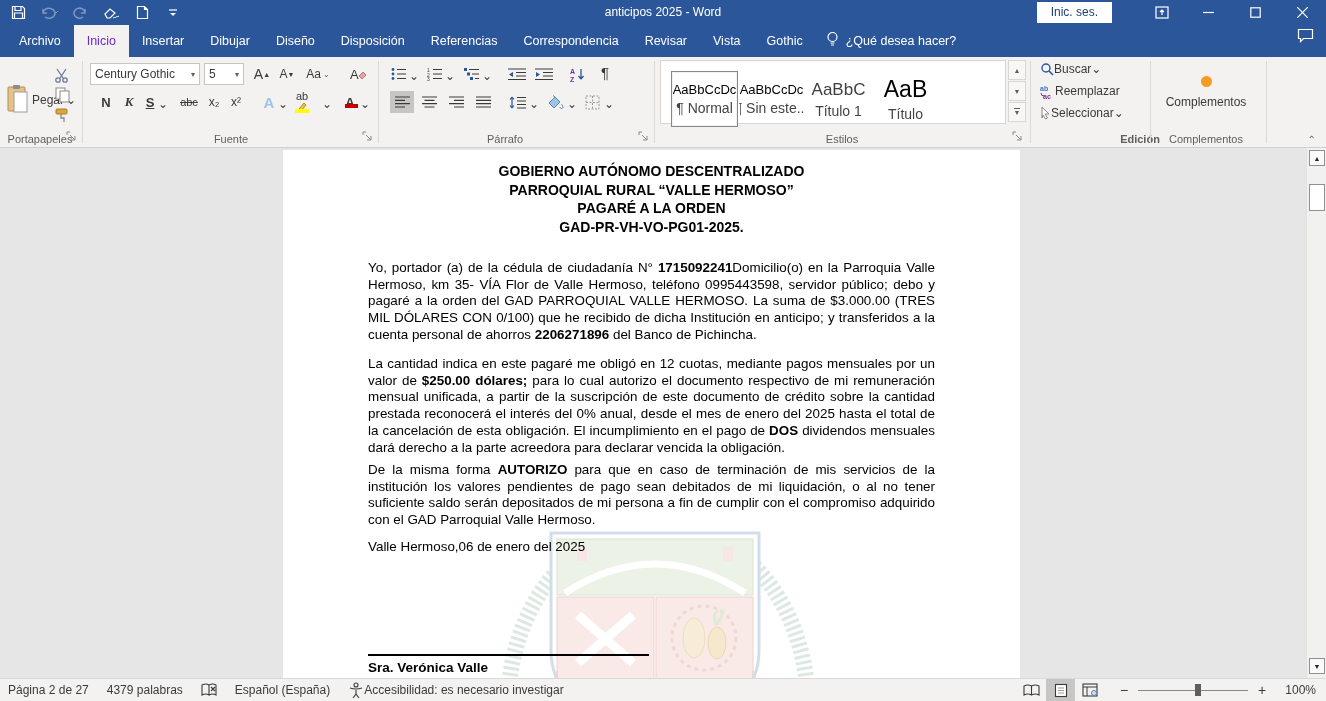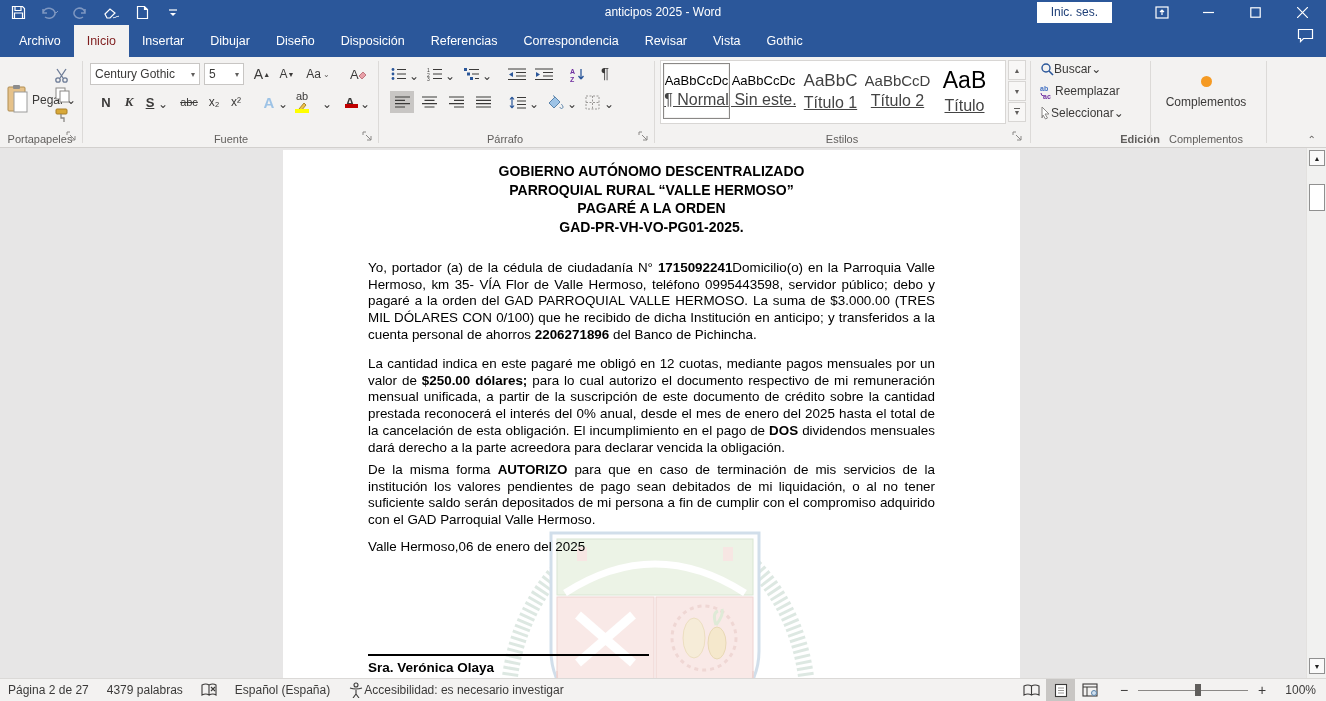--- a/index.html
+++ b/index.html
@@ -12,40 +12,40 @@
   .qi{width:20px;height:20px;display:flex;align-items:center;justify-content:center;}
   .qi svg{display:block;}
   .tb-title{position:absolute;left:0;right:0;top:0;height:25px;line-height:25px;text-align:center;font-size:12px;}
   .tb-right{position:absolute;right:0;top:0;height:25px;display:flex;align-items:center;}
   .signin{background:#fff;color:#1e3f77;font-size:12px;padding:3px 14px 4px;border:none;margin-right:26px;font-family:inherit;}
   .wbtn{width:47px;height:25px;display:flex;align-items:center;justify-content:center;font-size:13px;color:#fff;}
 
   
   .tabrow{position:absolute;top:25px;left:0;right:0;height:32px;background:#2b579a;display:flex;align-items:stretch;color:#fff;font-size:12.5px;padding-left:6px;}
   .tab{display:flex;align-items:center;padding:0 13px;cursor:default;}
-  .tab.active{background:#f3f2f1;color:#7f1d1d;text-align:center;}
+  .tab.active{background:#f3f2f1;color:#6d28d9;text-align:center;}
   .tellme{display:flex;align-items:center;gap:7px;padding:0 10px;}
   .comment-top{position:absolute;right:12px;top:28px;}
 
   
   .ribbon{position:absolute;top:57px;left:0;right:0;height:91px;background:#f3f2f1;border-bottom:1px solid #d2d0ce;font-size:12px;color:#3b3a39;}
   .gsep{position:absolute;top:4px;bottom:4px;width:1px;background:#dcdad8;}
   .glabel{position:absolute;bottom:2px;font-size:11px;color:#605e5c;text-align:center;}
   .launcher{position:absolute;bottom:3px;width:13px;height:13px;}
   .rb{position:absolute;display:flex;align-items:center;justify-content:center;height:22px;color:#3b3a39;}
   .rb .dd{font-size:8px;color:#605e5c;margin-left:2px;}
   .combo{position:absolute;height:22px;background:#fff;border:1px solid #c8c6c4;display:flex;align-items:center;font-size:12px;padding:0 4px;justify-content:space-between;}
   .combo .dd{font-size:8px;color:#605e5c;}
   .paste-btn{position:absolute;left:6px;top:4px;width:42px;height:74px;display:flex;align-items:center;justify-content:flex-start;gap:2px;padding-top:4px;}
   .glyph{font-weight:bold;font-size:13px;}
-  .styles-box{position:absolute;left:660px;top:3px;width:346px;height:64px;background:#fff;border:1px solid #d8d6d4;display:flex;padding:2px;}
+  .styles-box{position:absolute;left:660px;top:3px;width:346px;height:64px;background:#fff;border:1px solid #d8d6d4;display:flex;padding:10px;}
   .sty{width:67px;height:56px;display:flex;flex-direction:column;align-items:center;justify-content:center;gap:3px;border:1px solid transparent;overflow:hidden;}
   .sty.sel{border:1px solid #8a8886;background:#fff;box-shadow:inset 0 0 0 1px #f3f2f1;}
   .sty .sample{white-space:nowrap;font-size:13px;color:#000;}
-  .sty .slabel{font-size:16px;color:#444;white-space:nowrap;text-decoration:underline;}
+  .sty .slabel{font-size:14px;color:#444;white-space:nowrap;}
   .sty .blue{color:#404040;}
   .stybtns{position:absolute;left:1008px;top:3px;width:18px;}
   .stybtn{width:18px;height:20px;border:1px solid #d8d6d4;background:#f8f7f6;display:flex;align-items:center;justify-content:center;font-size:7px;color:#605e5c;margin-bottom:1px;}
   .edit-item{position:absolute;display:flex;align-items:flex-start;height:20px;}
   .collapse{position:absolute;right:10px;bottom:2px;font-size:10px;color:#605e5c;}
   .yellowbar{position:absolute;left:1px;bottom:2px;width:14px;height:4px;background:#ffff00;}
   .redbar{position:absolute;left:2px;bottom:2px;width:13px;height:4px;background:#c00000;}
 
   
   .docarea{position:absolute;top:148px;left:0;right:0;bottom:23px;background:#e7e6e6;overflow:hidden;}
@@ -149,20 +149,27 @@
     <div class="tab active">Inicio</div>
     <div class="tab">Insertar</div>
     <div class="tab">Dibujar</div>
     <div class="tab">Diseño</div>
     <div class="tab">Disposición</div>
     <div class="tab">Referencias</div>
     <div class="tab">Correspondencia</div>
     <div class="tab">Revisar</div>
     <div class="tab">Vista</div>
     <div class="tab">Gothic</div>
+    <div class="tellme">
+      <span><svg width="13" height="17" viewBox="0 0 13 17">
+            <circle cx="6.5" cy="6" r="4.5" fill="none" stroke="#fff" stroke-width="1.2"></circle>
+            <path d="M4.5 12 h4 M5 14 h3" stroke="#fff" stroke-width="1.2"></path>
+          </svg></span>
+      <span>¿Qué desea hacer?</span>
+    </div>
   </div>
   <span class="comment-top"><svg width="17" height="15" viewBox="0 0 17 15">
         <path d="M1.5 1.5 h14 v9 h-9 l-3 3 v-3 h-2 Z" fill="none" stroke="#fff" stroke-width="1.2"></path>
       </svg></span>
 
   <div class="ribbon">
 
     <div class="paste-btn">
       <span><svg width="24" height="30" viewBox="0 0 24 30">
             <rect x="2" y="3" width="17" height="24" rx="1" fill="#e6c28a" stroke="#b08d50"></rect>
@@ -365,24 +372,20 @@
         <span class="sample">AaBbCcDc</span>
         <span class="slabel">¶ Normal</span>
       </div>
       <div class="sty">
         <span class="sample">AaBbCcDc</span>
         <span class="slabel">¶ Sin este...</span>
       </div>
       <div class="sty">
         <span class="sample blue" style="font-size:17px;">AaBbC</span>
         <span class="slabel">Título 1</span>
-      </div>
-      <div class="sty">
-        <span class="sample blue" style="font-size:15px;">AaBbCcD</span>
-        <span class="slabel">Título 2</span>
       </div>
       <div class="sty">
         <span class="sample" style="font-size:23px;">AaB</span>
         <span class="slabel">Título</span>
       </div>
     </div>
     <div class="stybtns">
       <div class="stybtn">▲</div>
       <div class="stybtn">▼</div>
       <div class="stybtn">
@@ -459,21 +462,21 @@
         <div>PAGARÉ A LA ORDEN</div>
         <div>GAD-PR-VH-VO-PG01-2025.</div>
       </div>
 
       <p class="block just p1"><span>Yo, portador (a) de la cédula de ciudadanía N° </span><b>1715092241</b><span>Domicilio(o) en la Parroquia Valle Hermoso, km 35- VÍA Flor de Valle Hermoso, teléfono 0995443598, servidor público; debo y pagaré a la orden del GAD PARROQUIAL VALLE HERMOSO. La suma de $3.000.00 (TRES MIL DÓLARES CON 0/100) que he recibido de dicha Institución en anticipo; y transferidos a la cuenta personal de ahorros </span><b>2206271896</b><span> del Banco de Pichincha.</span></p>
       <p class="block just p2"><span>La cantidad indica en este pagaré me obligó en 12 cuotas, mediante pagos mensuales por un valor de </span><b>$250.00 dólares;</b><span> para lo cual autorizo el documento respectivo de mi remuneración mensual unificada, a partir de la suscripción de este documento de crédito sobre la cantidad prestada reconocerá el interés del 0% anual, desde el mes de enero del 2025 hasta el total de la cancelación de esta obligación. El incumplimiento en el pago de </span><b>DOS</b><span> dividendos mensuales dará derecho a la parte acreedora para declarar vencida la obligación.</span></p>
       <p class="block just p3"><span>De la misma forma </span><b>AUTORIZO</b><span> para que en caso de terminación de mis servicios de la institución los valores pendientes de pago sean debitados de mi liquidación, o al no tener suficiente saldo serán depositados de mi persona a fin de cumplir con el compromiso adquirido con el GAD Parroquial Valle Hermoso.</span></p>
       <p class="block dateline">Valle Hermoso,06 de enero del 2025</p>
 
       <div class="sigline"></div>
-      <div class="signame">Sra. Verónica Olaya</div>
+      <div class="signame">Sra. Verónica Valle</div>
     </div>
   </div>
 
   <div class="vscroll">
     <div class="sbtn" style="top:2px;">▲</div>
     <div class="sthumb"></div>
     <div class="sbtn" style="bottom:4px;">▼</div>
   </div>
 
   <div class="statusbar">

